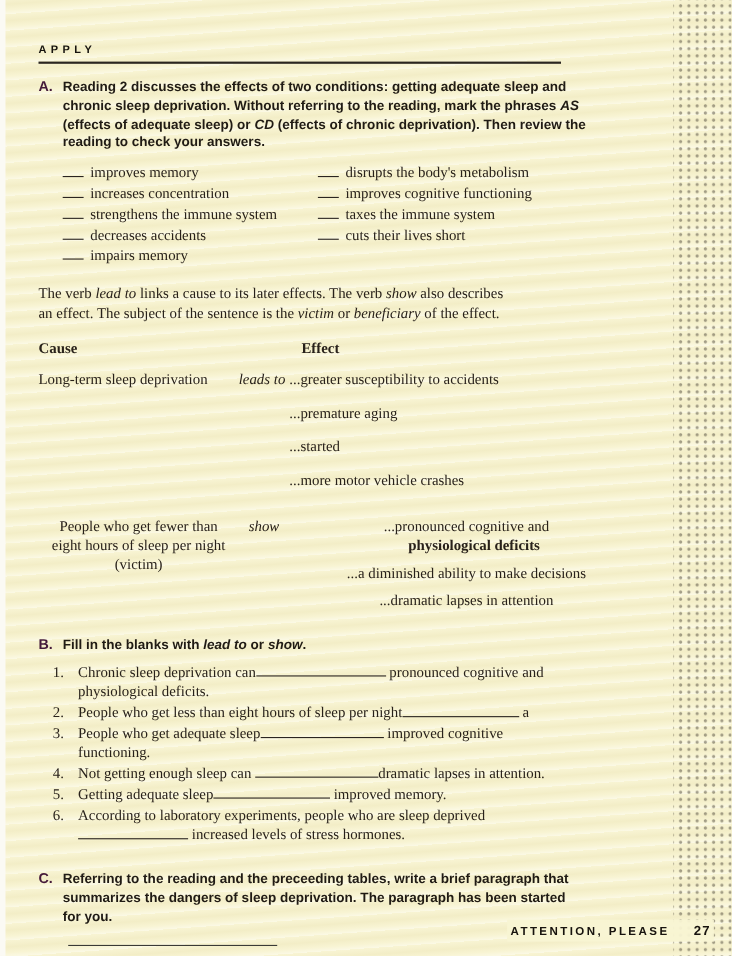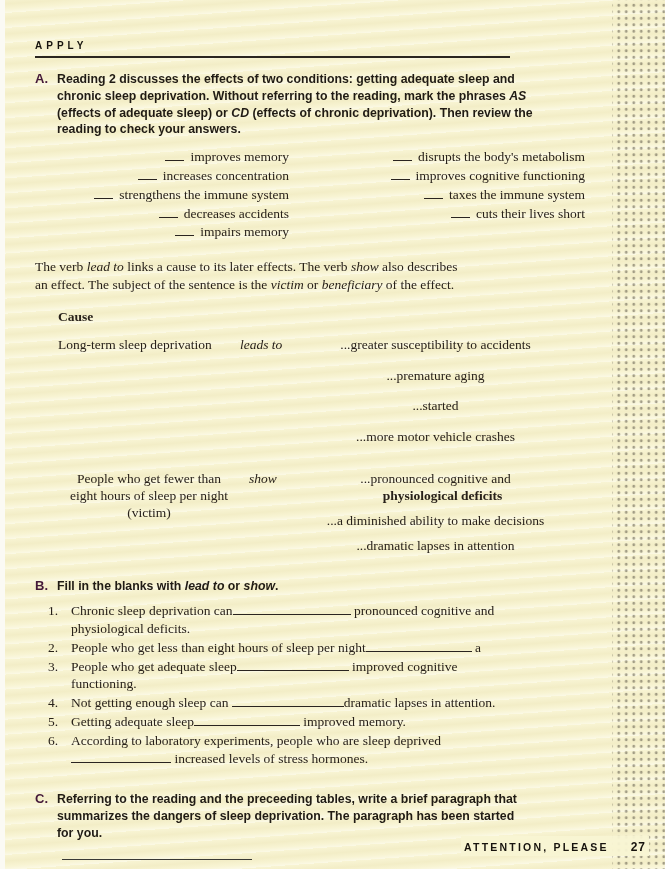--- a/index.html
+++ b/index.html
@@ -36,37 +36,37 @@
   .instr{
     font-family:"Liberation Sans",sans-serif;font-weight:bold;font-size:12.3px;
     line-height:16.8px;color:#201b14;width:500px;
   }
   .instr i{font-style:italic;}
 
   
   .check-cols{display:flex;margin-top:10px;margin-left:22px;}
   .check-col-left{width:232px;flex:none;}
   .check-col-right{flex:1;}
-  .check-item{font-size:13.5px;line-height:18.8px;white-space:nowrap;text-align:right;}
+  .check-item{font-size:13.5px;line-height:18.8px;white-space:nowrap;}
   .blank-sm{display:inline-block;width:19px;border-bottom:1.4px solid #2a2420;height:11px;margin-right:6px;}
 
   
   .gnote{margin-top:16px;font-size:13.5px;line-height:17.5px;}
   .gnote i{font-style:italic;}
 
   
   .ce-table{margin-top:15px;font-size:13.5px;}
-  .ce-row{display:flex;margin-left:23px;}
+  .ce-row{display:flex;}
   .ce-cause{width:182px;flex:none;line-height:17px;}
   .ce-verb{width:46px;flex:none;font-style:italic;line-height:17px;}
   .ce-effects{flex:1;line-height:17px;}
   .ce-head{font-weight:bold;}
   .ce-head-effect{margin-left:11px;}
   .hdr-row{margin-bottom:11px;}
-  .eff-item{margin-bottom:13.5px;text-align:center;}
+  .eff-item{margin-bottom:13.5px;}
   .eff-item:last-child{margin-bottom:0;}
   .eff-cont{padding-left:14px;font-weight:bold;}
   .eff-item-tight{margin-bottom:8px;}
   .row2{margin-top:25px;text-align:center;}
 
   
   .b-list{margin-top:8px;margin-left:13px;font-size:13.5px;line-height:17.5px;}
   .b-item{display:flex;margin-top:1.5px;}
   .b-num{width:17px;flex:none;text-align:left;}
   .b-body{flex:1;padding-left:6px;}
@@ -129,20 +129,21 @@
 
   <div class="gnote">
     <span>The verb </span><i>lead to</i><span> links a cause to its later effects. The verb </span><i>show</i><span> also describes</span><br>
     <span>an effect. The subject of the sentence is the </span><i>victim</i><span> or </span><i>beneficiary</i><span> of the effect.</span>
   </div>
 
   <div class="ce-table">
     <div class="ce-row hdr-row">
       <div class="ce-cause ce-head">Cause</div>
       <div class="ce-verb"></div>
+      <div class="ce-effects ce-head ce-head-effect">Effect</div>
     </div>
 
     <div class="ce-row">
       <div class="ce-cause">Long-term sleep deprivation</div>
       <div class="ce-verb">leads to</div>
       <div class="ce-effects">
         <div class="eff-item">...greater susceptibility to accidents</div>
         <div class="eff-item">...premature aging</div>
         <div class="eff-item">...started</div>
         <div class="eff-item">...more motor vehicle crashes</div>

